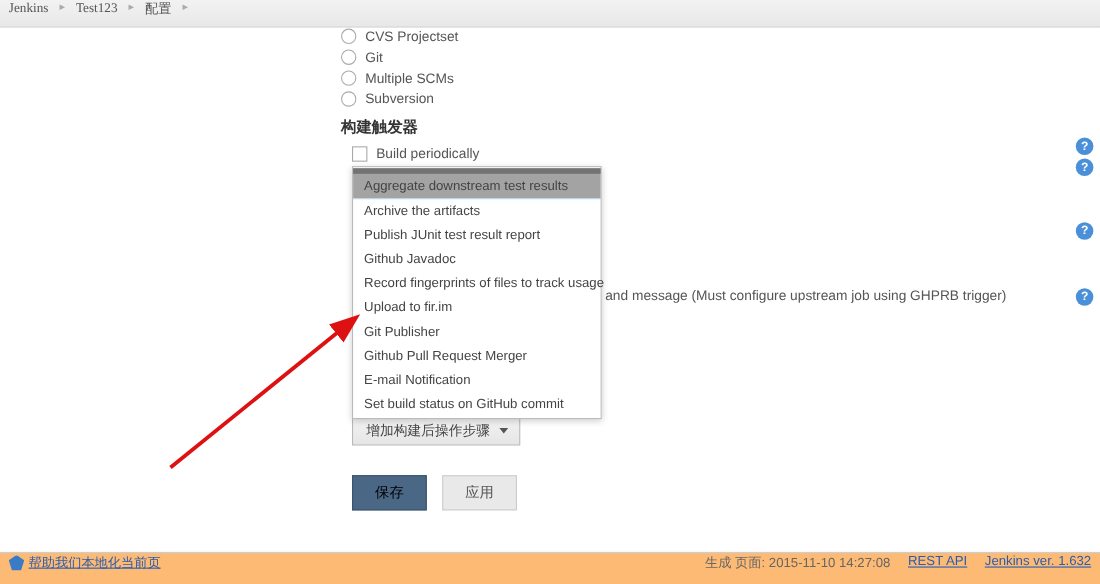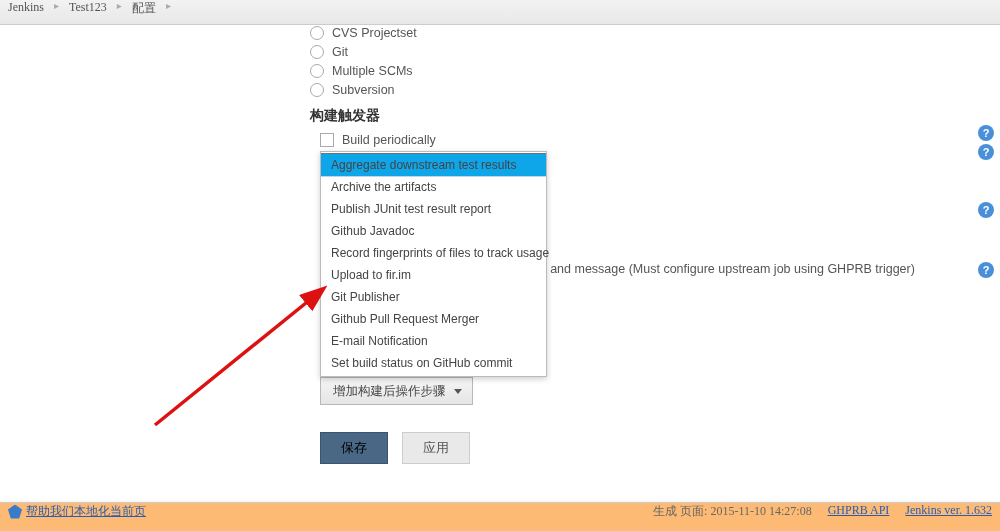--- a/index.html
+++ b/index.html
@@ -118,22 +118,22 @@
   }
   .menu-item {
     font-size: 12px;
     color: #444;
     padding: 4px 10px;
     cursor: pointer;
     line-height: 14px;
     white-space: nowrap;
   }
   .menu-item.highlight {
-    background: #0ea5e9;
-    border-top: 1px solid #737373;
+    background: #a3a3a3;
+    border-top: 5px solid #737373;
     border-bottom: 1px solid #b9d8ef;
     margin-top: -1px;
     margin-bottom: -1px;
   }
 
   
   .add-post-build {
     position: absolute;
     left: 320px;
     top: 377px;
@@ -191,21 +191,21 @@
   }
   .footer .left { display: flex; align-items: center; }
   .footer .globe {
     width: 14px; height: 14px;
     background: #3a7bc8;
     margin-right: 4px;
     display: inline-block;
     clip-path: polygon(50% 0,100% 35%,80% 100%,20% 100%,0 35%);
   }
   .footer a { color: #2a5db0; text-decoration: underline; cursor: pointer; }
-  .footer .right { margin-left: auto; display: flex; gap: 16px; color: #666; font-family: Liberation Serif, serif; }
+  .footer .right { margin-left: auto; display: flex; gap: 16px; color: #666; }
 
   
   .arrow-svg {
     position: absolute;
     left: 0; top: 0;
     width: 1000px; height: 531px;
     pointer-events: none;
     z-index: 50;
   }
 </style>
@@ -281,21 +281,21 @@
   <div class="btn default">应用</div>
 </div>
 
 <div class="footer">
   <div class="left">
     <span class="globe"></span>
     <a>帮助我们本地化当前页</a>
   </div>
   <div class="right">
     <span>生成 页面: 2015-11-10 14:27:08</span>
-    <a>GHPRB API</a>
+    <a>REST API</a>
     <a>Jenkins ver. 1.632</a>
   </div>
 </div>
 
 <svg class="arrow-svg">
   <defs>
     <marker id="arrowhead" markerWidth="8" markerHeight="8" refX="6" refY="3" orient="auto">
       <polygon points="0 0, 8 3, 0 6" fill="#d11"></polygon>
     </marker>
   </defs>

